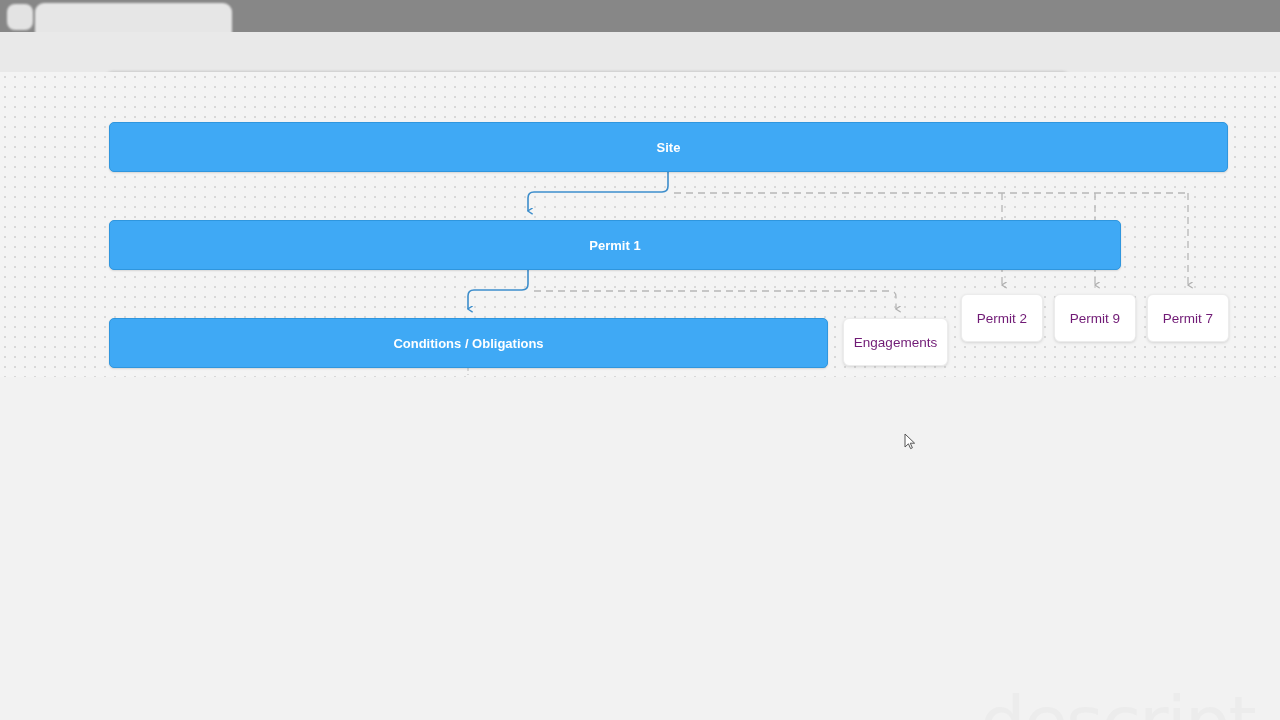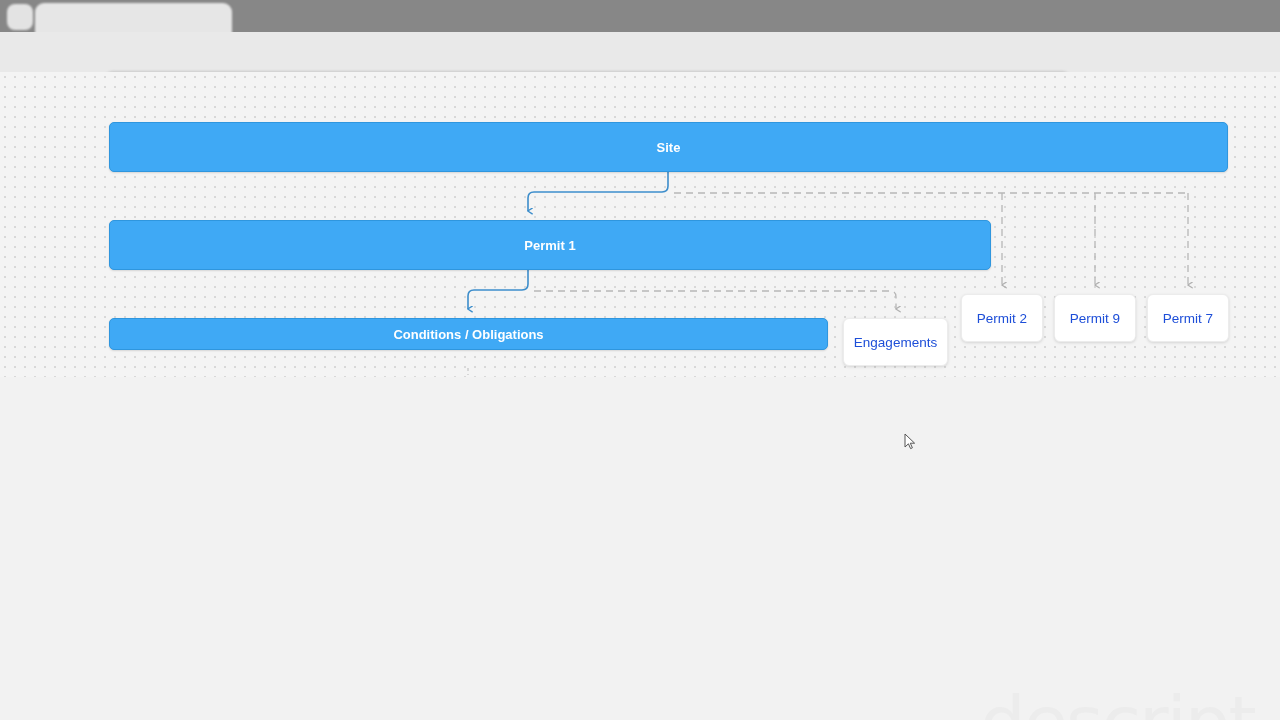--- a/index.html
+++ b/index.html
@@ -57,32 +57,32 @@
   .node {
     position:absolute; display:flex; align-items:center; justify-content:center;
     border-radius:5px; text-align:center; user-select:none;
   }
   .node.primary {
     background:#3fa9f5; color:#ffffff; font-weight:bold; font-size:13px;
     border:1px solid #2f96de;
     box-shadow:0 1px 2px rgba(0,0,0,.13);
   }
   .node.secondary {
-    background:#ffffff; color:#1d4ed8; font-weight:normal; font-size:13.5px;
+    background:#ffffff; color:#701a75; font-weight:normal; font-size:13.5px;
     border:1px solid #ececec; border-radius:6px;
     box-shadow:0 1px 3px rgba(0,0,0,.13);
   }
 
   
   #node-site          { left:109px; top:50px;  width:1119px; height:50px; }
-  #node-permit-1      { left:109px; top:148px; width:882px;  height:50px; }
+  #node-permit-1      { left:109px; top:148px; width:1012px;  height:50px; }
   #node-permit-2      { left:961px; top:222px; width:82px;   height:48px; }
   #node-permit-3      { left:1054px;top:222px; width:82px;   height:48px; }
   #node-permit-4      { left:1147px;top:222px; width:82px;   height:48px; }
-  #node-conditions    { left:109px; top:246px; width:719px;  height:32px; }
+  #node-conditions    { left:109px; top:246px; width:719px;  height:50px; }
   #node-engagements   { left:843px; top:246px; width:105px;  height:48px; }
 
   .connectors { position:absolute; left:0; top:0; width:1280px; height:330px; pointer-events:none; }
 
   
   .watermark {
     position:absolute; left:980px; top:608px;
     font-size:72px; letter-spacing:-2px; color:#ececec;
     font-family:"DejaVu Sans", sans-serif; font-weight:normal;
   }

